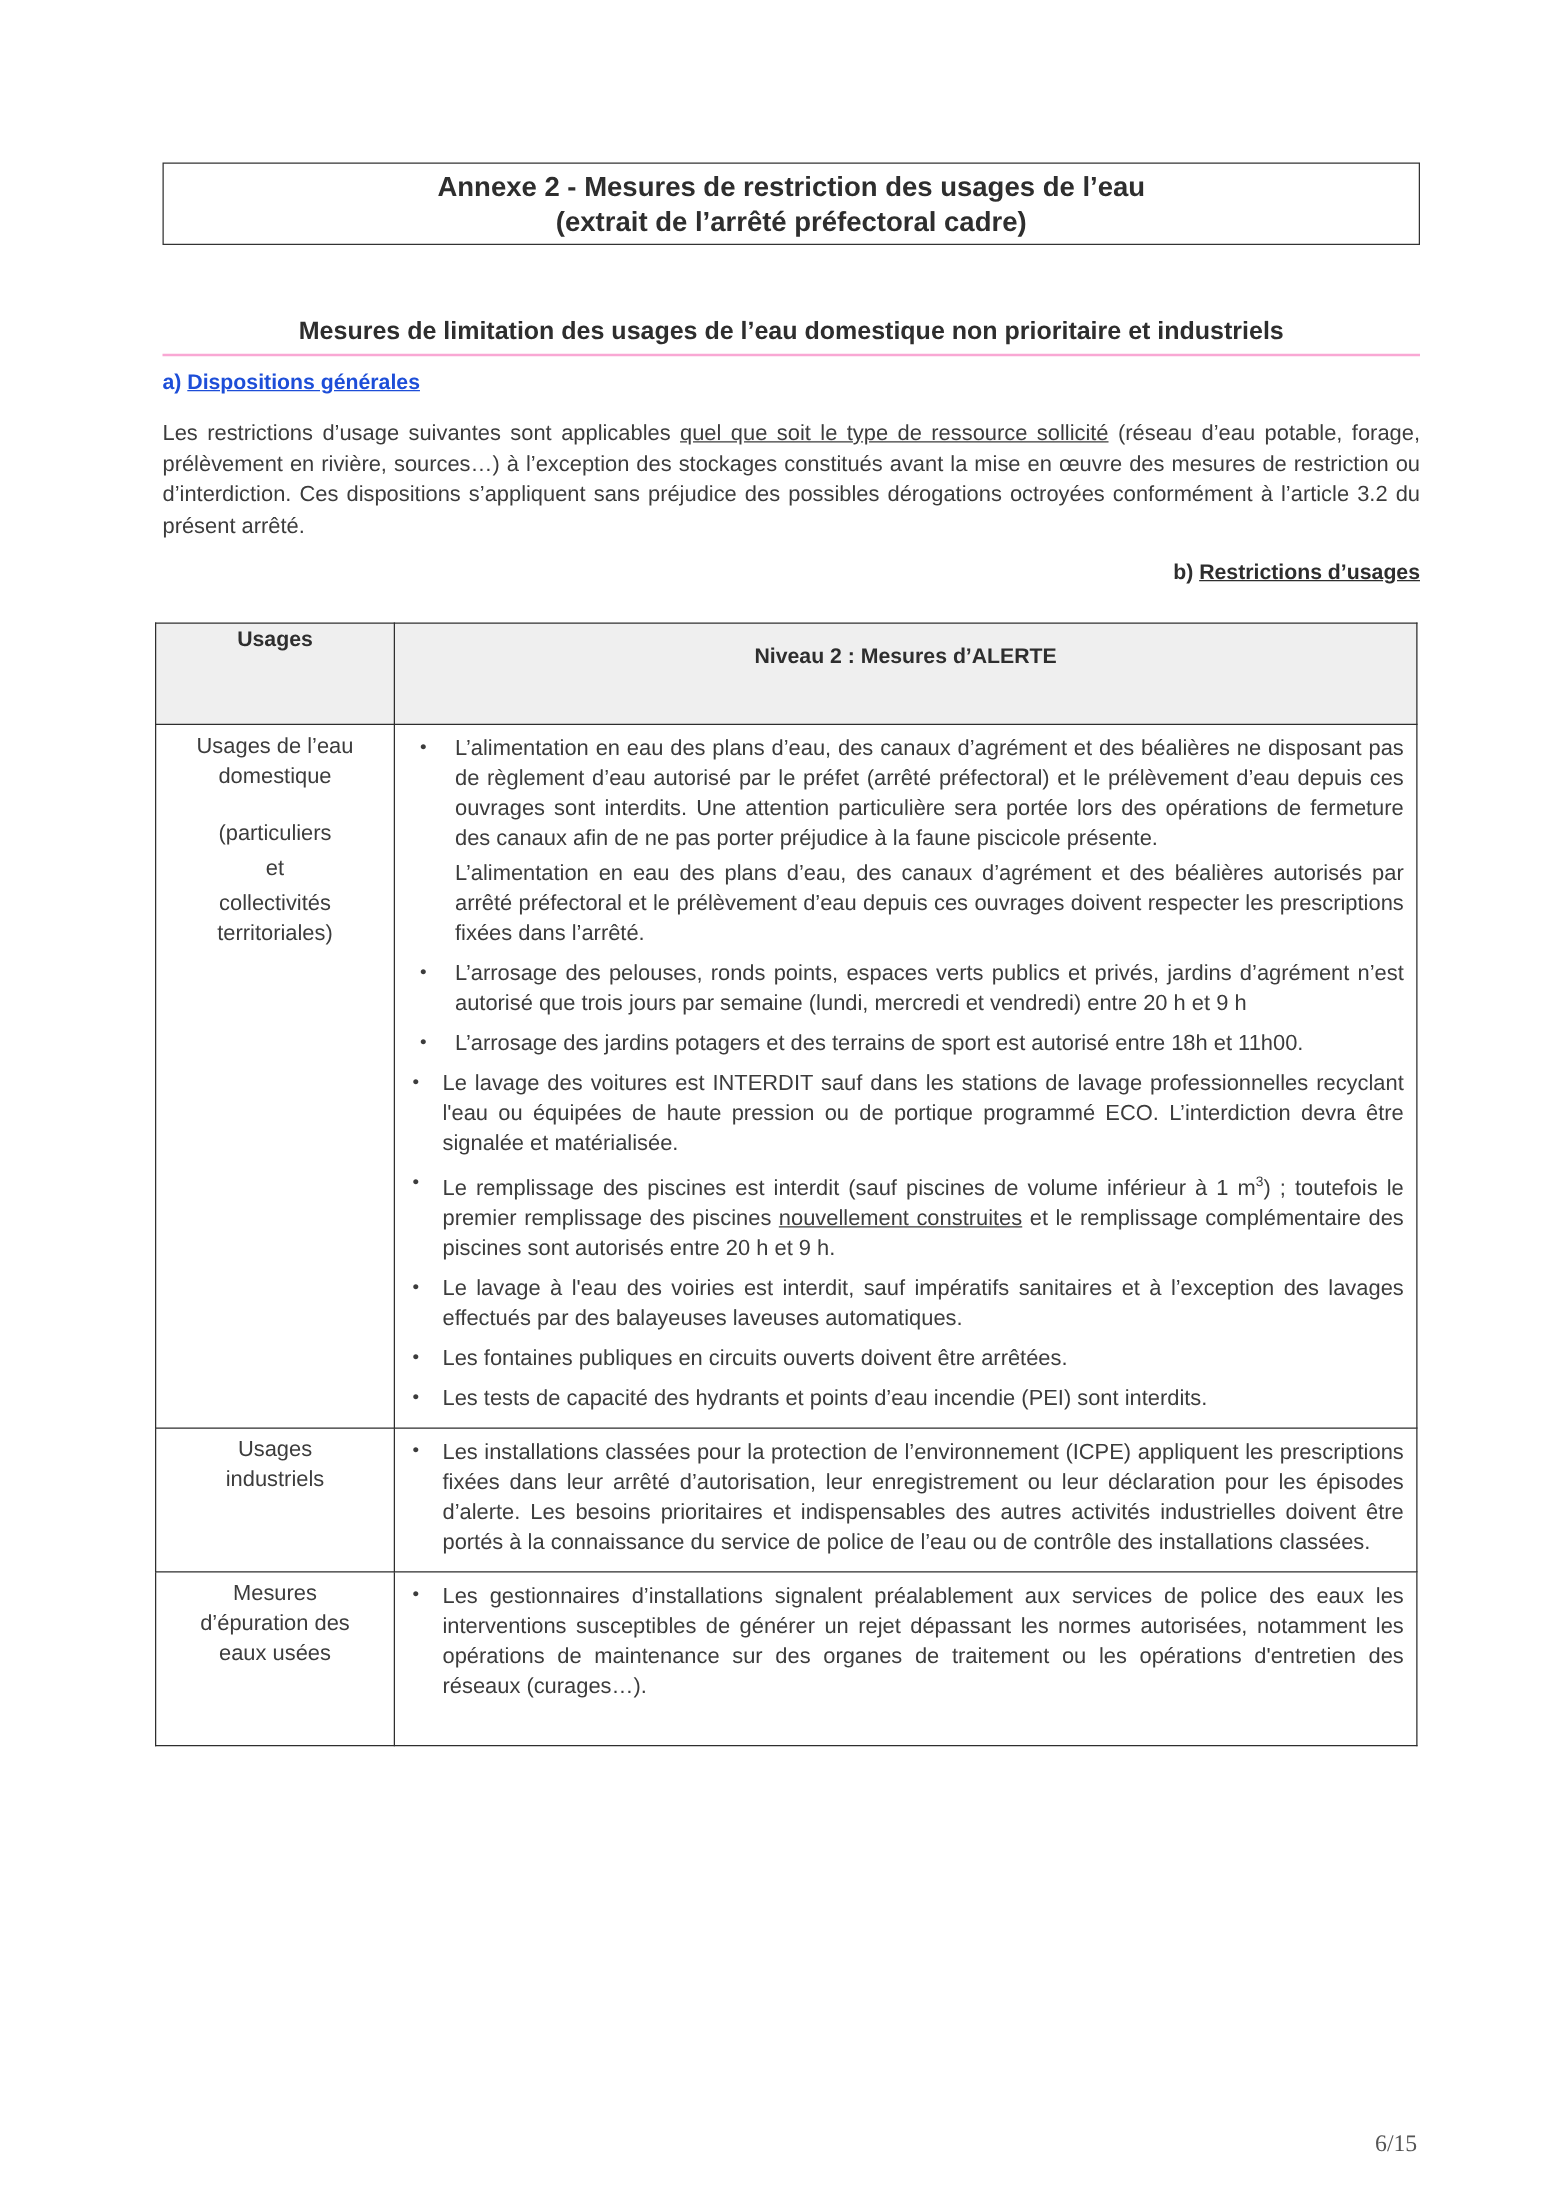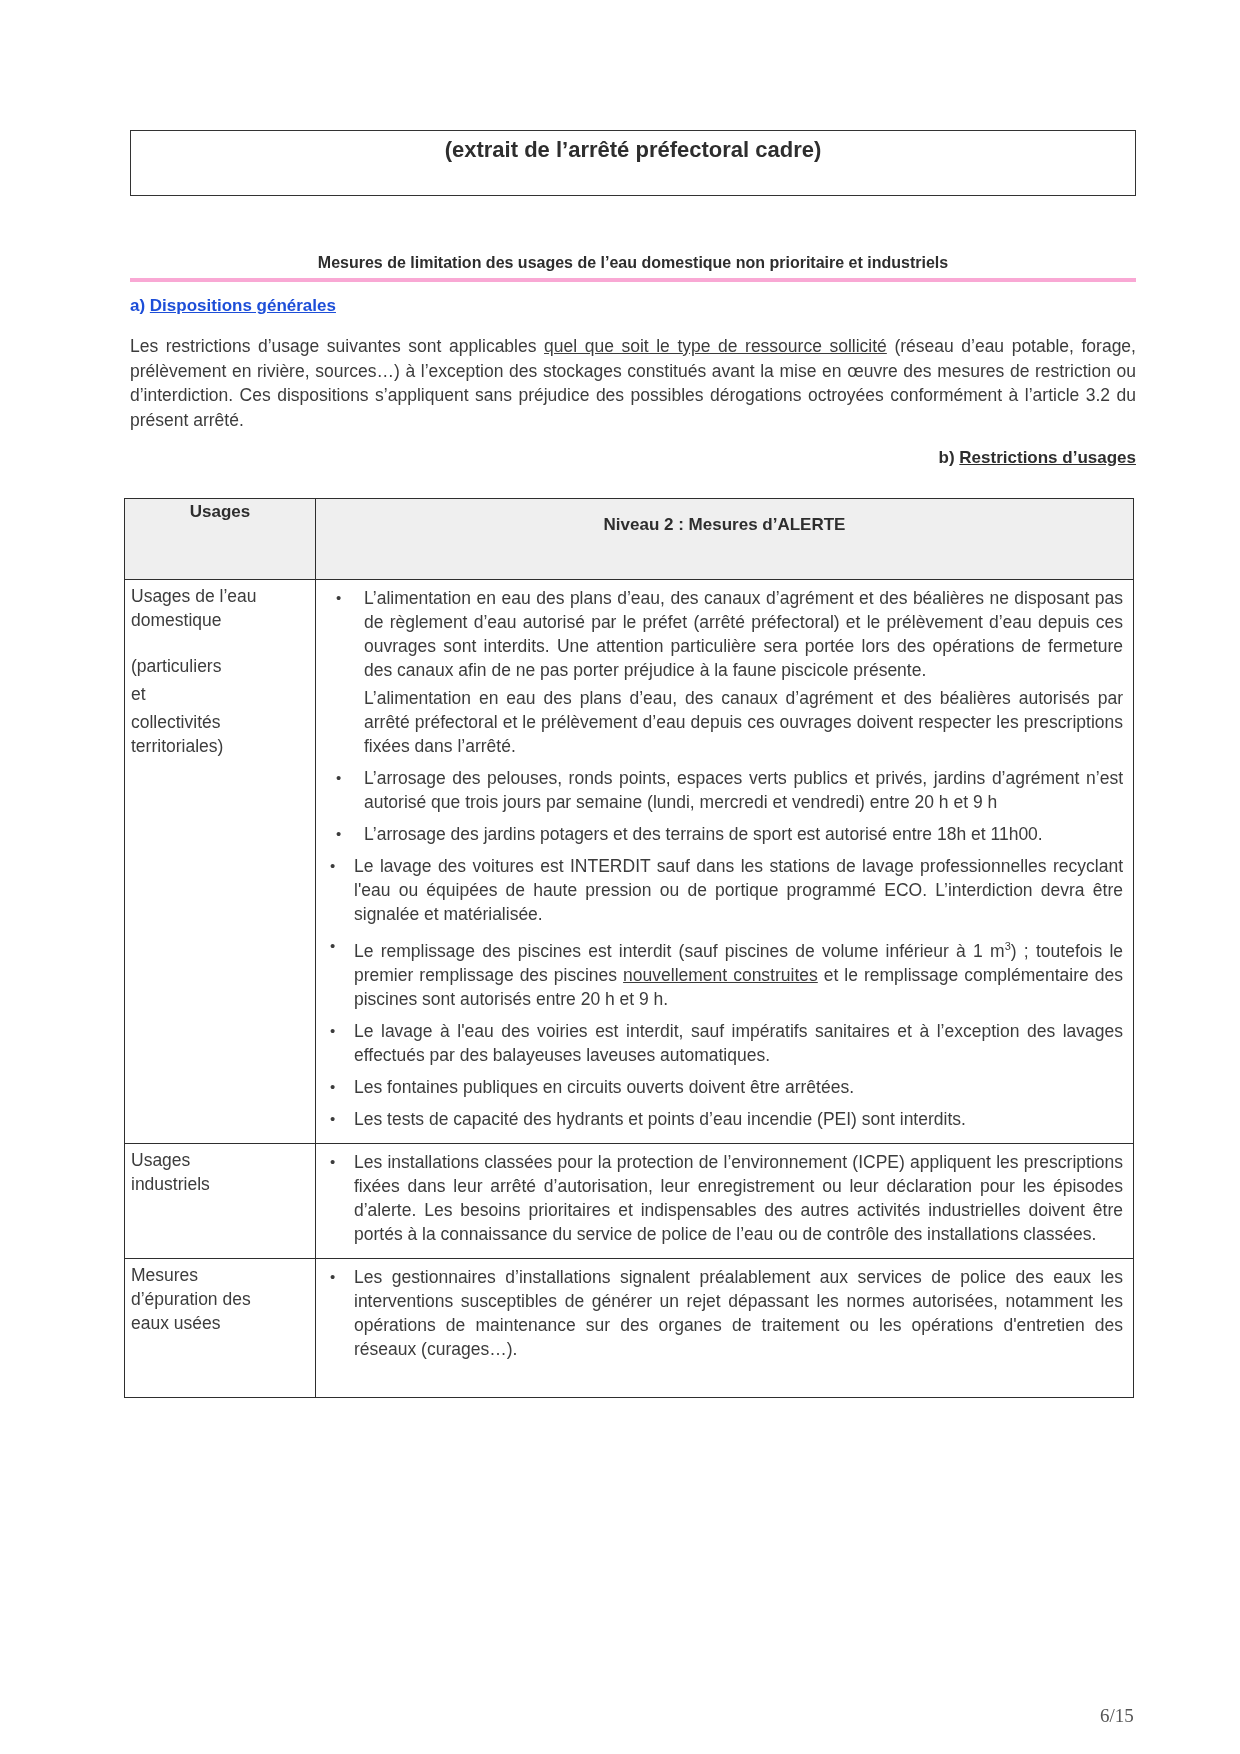--- a/index.html
+++ b/index.html
@@ -8,22 +8,22 @@
     font-family: "Liberation Sans", sans-serif; color: #3a3a3a;
   }
   .title-box {
     position: absolute; left: 130px; top: 130px; width: 1006px; height: 66px;
     border: 1.5px solid #333; box-sizing: border-box;
     text-align: center; font-weight: bold; font-size: 22px; line-height: 28px;
     padding-top: 5px; color: #2e2e2e;
   }
   .section-heading {
     position: absolute; left: 130px; top: 254px; width: 1006px;
-    text-align: center; font-weight: bold; font-size: 16px; color: #2e2e2e;
-    padding-bottom: 6px; border-bottom: 4px solid #f9a8d4;
+    text-align: center; font-weight: bold; font-size: 20px; color: #2e2e2e;
+    padding-bottom: 6px; border-bottom: 2px solid #f9a8d4;
   }
   .sub-a {
     position: absolute; left: 130px; top: 296px; font-weight: bold; font-size: 17px; color: #1d4ed8;
   }
   .sub-a u, .sub-b u { text-decoration: underline; }
   .para {
     position: absolute; left: 130px; top: 334px; width: 1006px;
     font-size: 17.5px; line-height: 24.5px; text-align: justify; color: #3c3c3c;
   }
   .para .ul { text-decoration: underline; }
@@ -34,21 +34,21 @@
   table.restr {
     position: absolute; left: 124px; top: 498px; width: 1010px;
     border-collapse: collapse; font-size: 17.5px; line-height: 24px; color: #3c3c3c;
   }
   table.restr th, table.restr td { border: 1.5px solid #2e2e2e; vertical-align: top; }
   table.restr th {
     background: #efefef; font-weight: bold; color: #2e2e2e; font-size: 17px;
   }
   th.col-usages { width: 188px; height: 78px; vertical-align: middle; text-align: center; }
   th.col-niveau { vertical-align: top; text-align: center; padding-top: 14px; }
-  td.usage-cell { vertical-align: middle; padding: 4px 6px; }
+  td.usage-cell { text-align: center; vertical-align: middle; padding: 4px 6px; }
   td.measure-cell { padding: 4px 10px 4px 14px; }
   ul.measures { list-style: none; margin: 0; padding: 0; }
   ul.measures li {
     position: relative; padding-left: 34px; text-align: justify; margin: 2px 0 8px 0;
   }
   ul.measures li .bullet {
     position: absolute; left: 6px; top: 0; font-size: 15px;
   }
   ul.measures li.no-bullet { margin-top: -4px; }
   ul.measures li.indent-small { padding-left: 24px; }
@@ -57,20 +57,21 @@
   .page-num {
     position: absolute; left: 1100px; top: 1705px; font-family: "Liberation Serif", serif;
     font-size: 19px; color: #555;
   }
   sup { font-size: 11px; }
 </style>
 </head>
 <body>
 
 <div class="title-box">
+  <div>Annexe 2 - Mesures de restriction des usages de l’eau</div>
   <div>(extrait de l’arrêté préfectoral cadre)</div>
 </div>
 
 <div class="section-heading">Mesures de limitation des usages de l’eau domestique non prioritaire et industriels</div>
 
 <div class="sub-a">
   <span>a) </span><u>Dispositions générales</u>
 </div>
 
 <div class="para">

